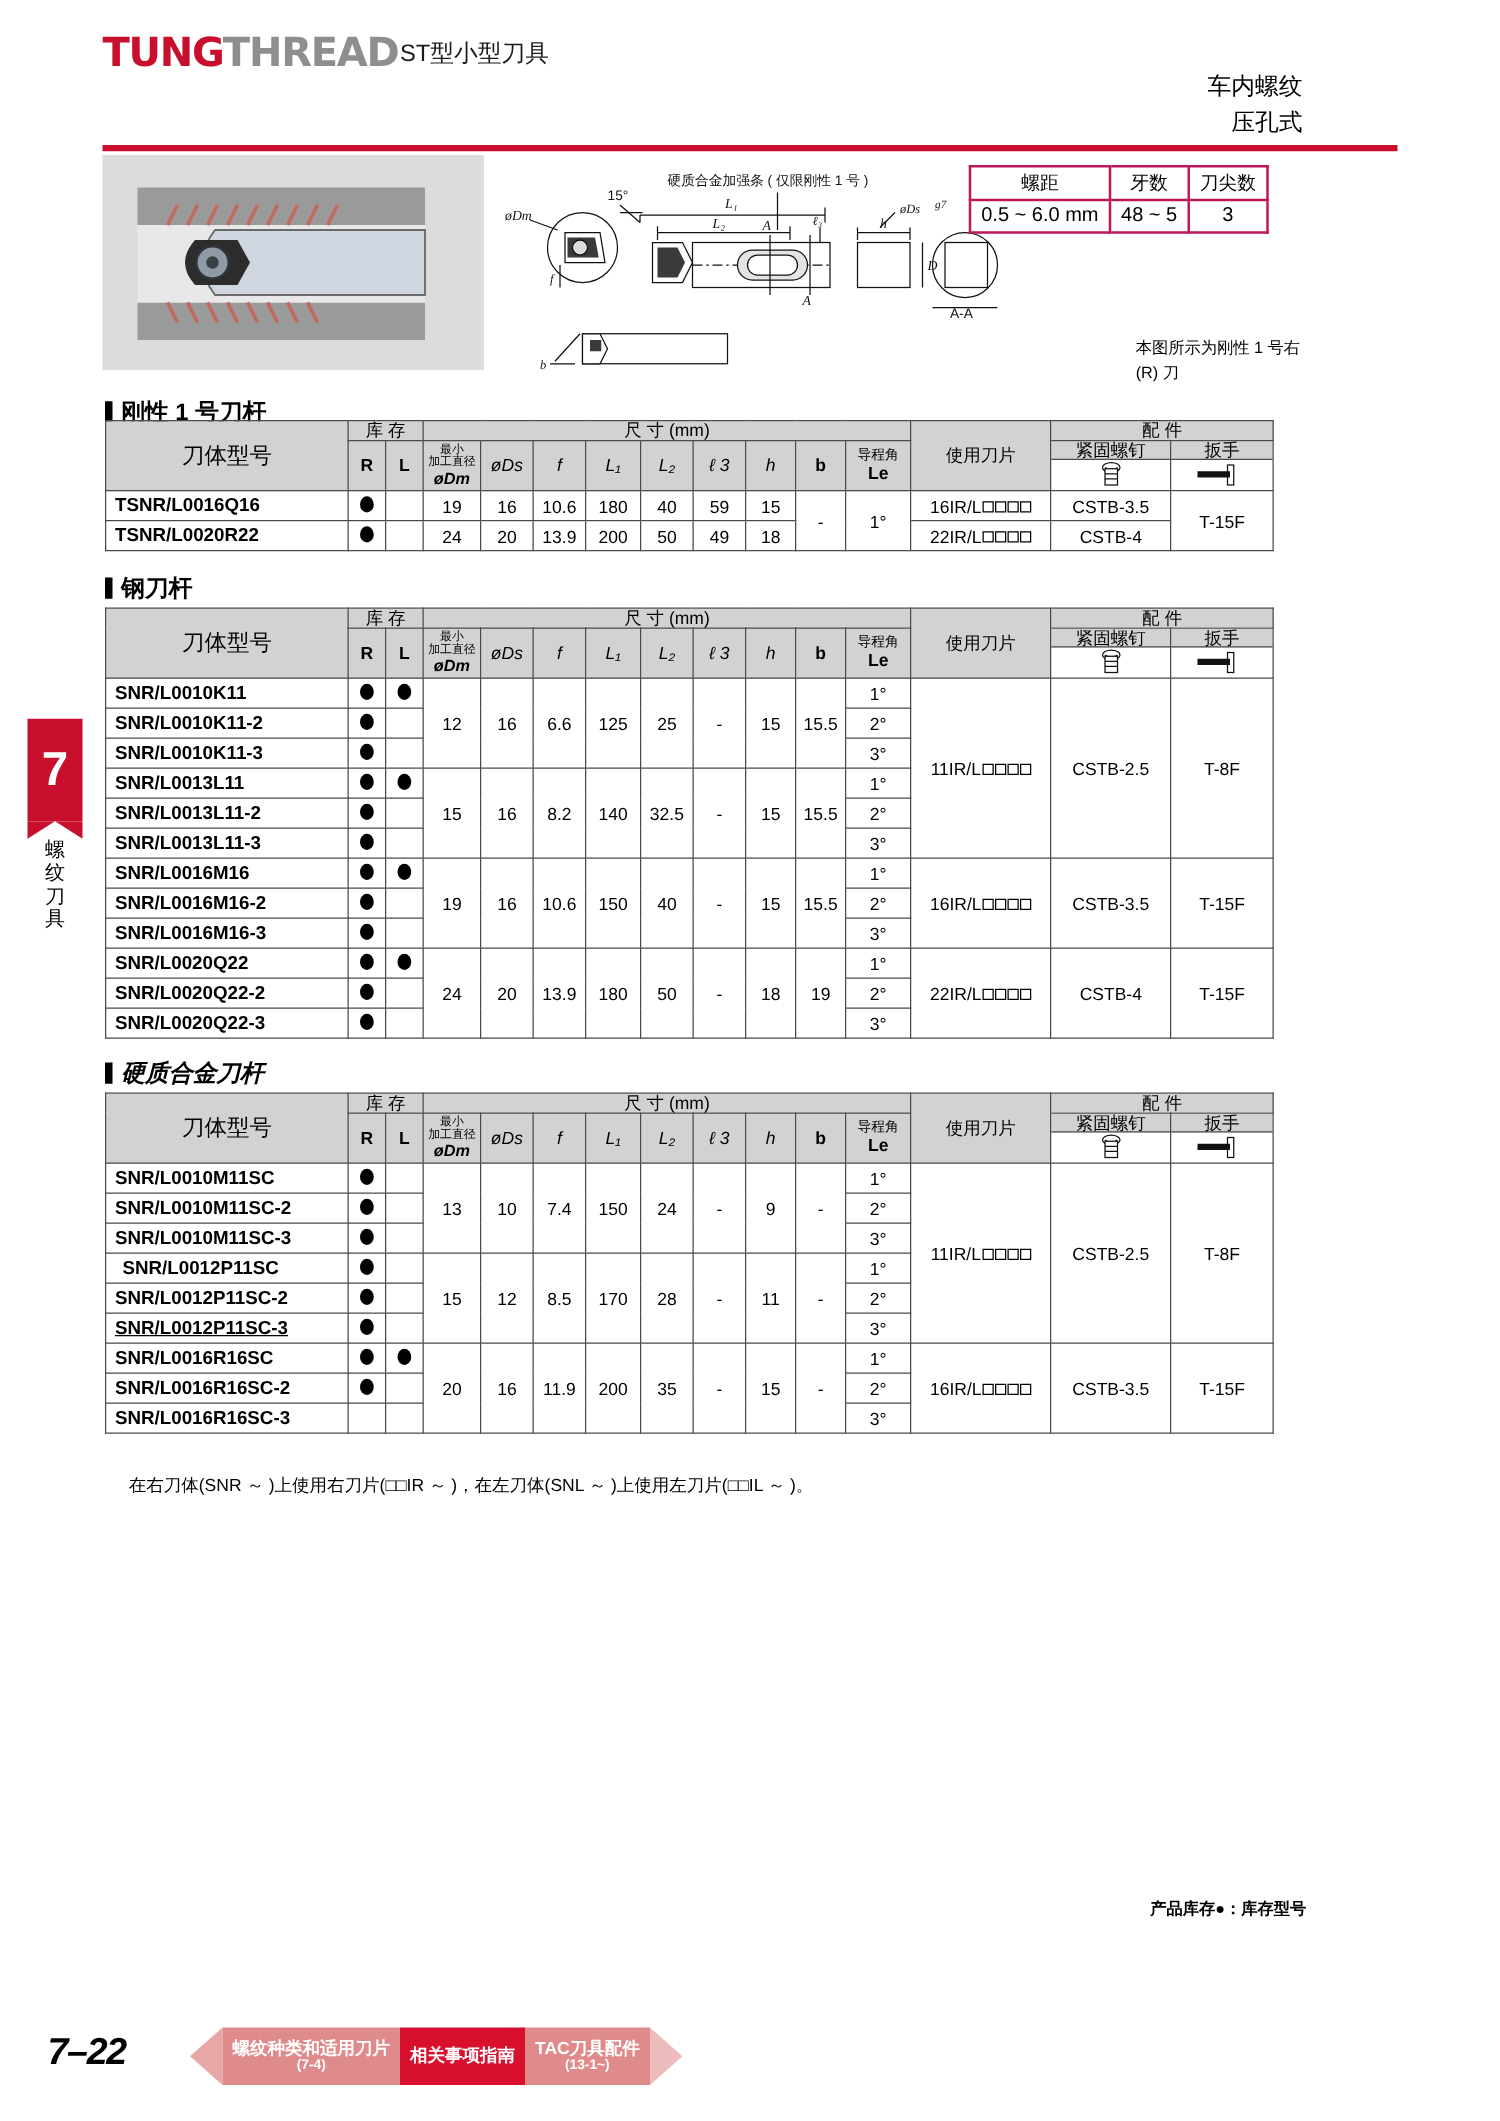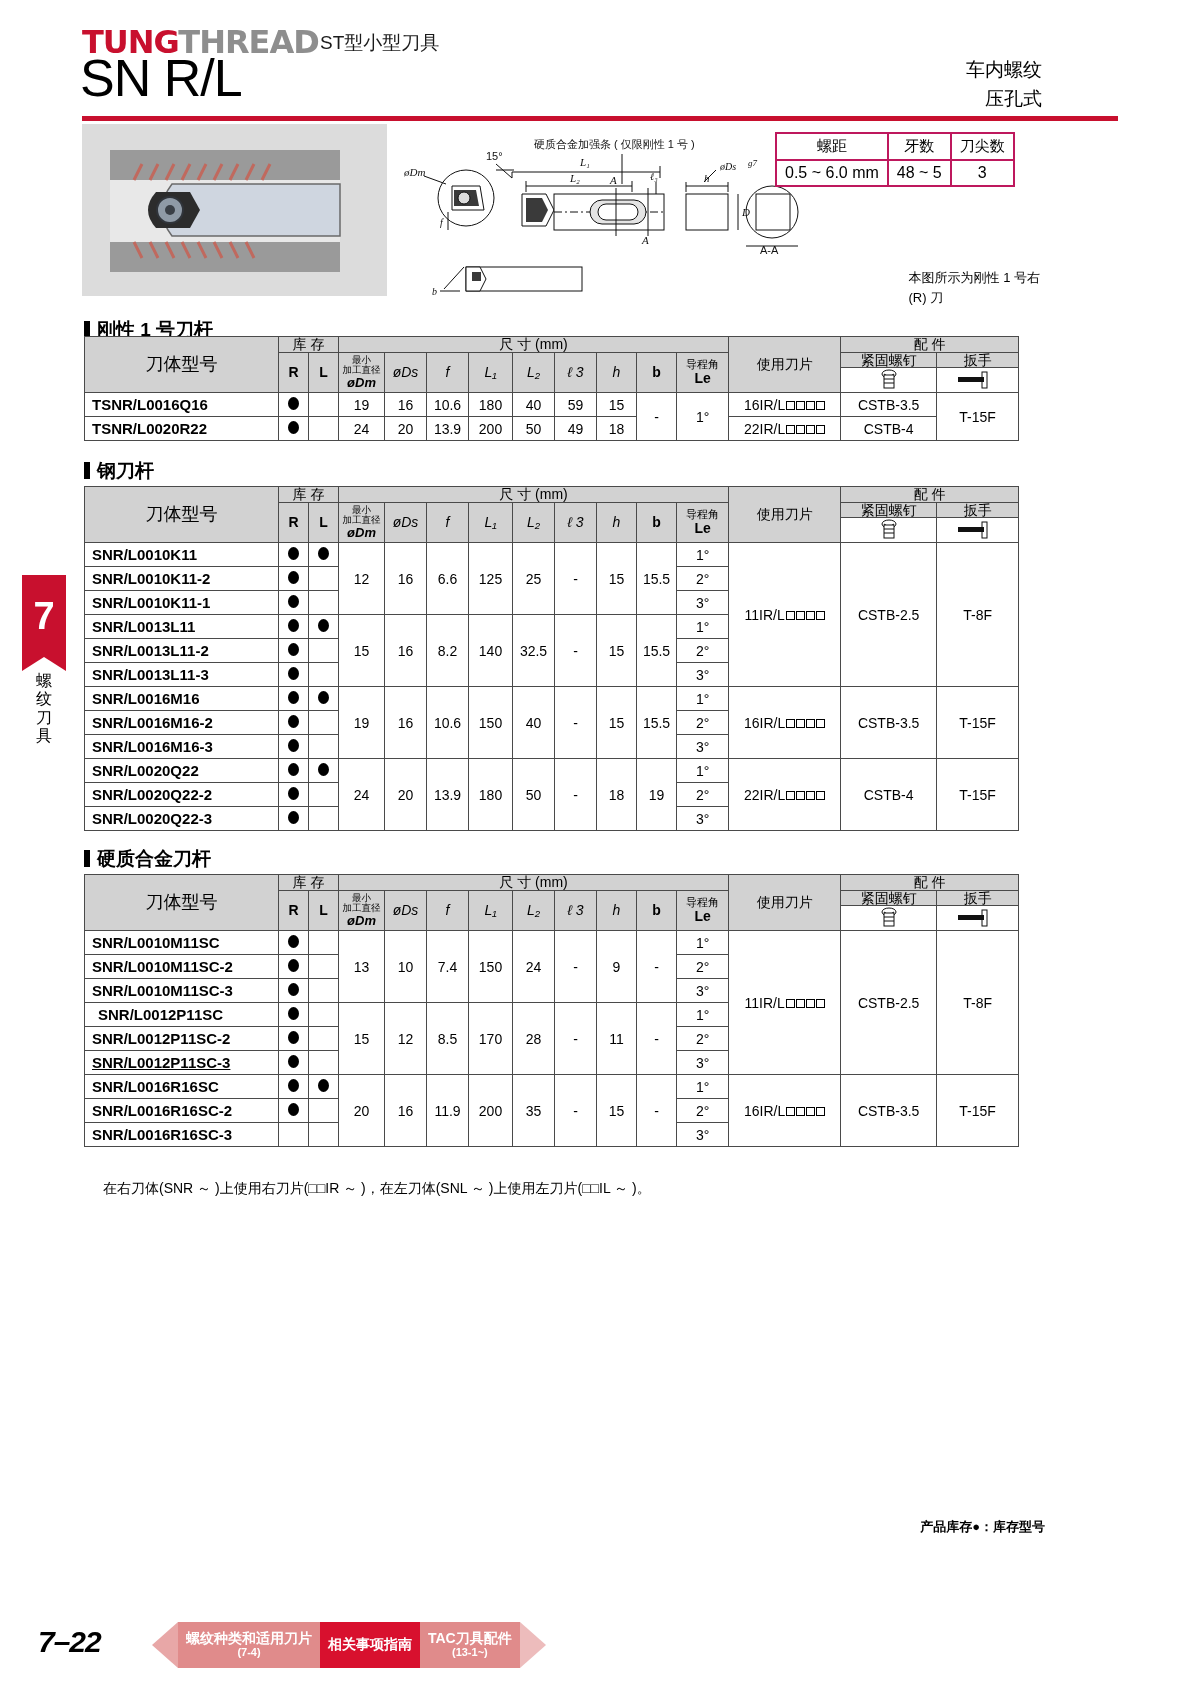--- a/index.html
+++ b/index.html
@@ -90,21 +90,20 @@
 </style>
 </head>
 <body>
 
 <div class="page">
 
   <div class="hdr">
     <div class="logo"><span class="tung">TUNG</span><span class="thread">THREAD</span></div>
   </div>
   <div class="hdr-sub">ST型小型刀具</div>
-  <div class="bigtitle">SN R/L</div>
   <div class="hdr-right">
     <div>车内螺纹</div>
     <div>压孔式</div>
   </div>
   <div class="redbar"></div>
 
   <div class="hero">
     <svg width="305" height="172" viewBox="0 0 305 172">
       <rect x="0" y="0" width="305" height="172" fill="#dcdcdc"></rect>
       <rect x="28" y="26" width="230" height="30" fill="#9a9a9a"></rect>
@@ -410,21 +409,21 @@
           <td rowspan="6">CSTB-2.5</td>
           <td rowspan="6">T-8F</td>
         </tr>
         <tr>
           <td class="model" style="height: 24px;">SNR/L0010K11-2</td>
           <td><span class="dot"></span></td>
           <td></td>
           <td>2°</td>
         </tr>
         <tr>
-          <td class="model" style="height: 24px;">SNR/L0010K11-1</td>
+          <td class="model" style="height: 24px;">SNR/L0010K11-3</td>
           <td><span class="dot"></span></td>
           <td></td>
           <td>3°</td>
         </tr>
         <tr>
           <td class="model" style="height: 24px;">SNR/L0013L11</td>
           <td><span class="dot"></span></td>
           <td><span class="dot"></span></td>
           <td rowspan="3">15</td>
           <td rowspan="3">16</td>
@@ -502,21 +501,21 @@
         </tr>
         <tr>
           <td class="model" style="height: 24px;">SNR/L0020Q22-3</td>
           <td><span class="dot"></span></td>
           <td></td>
           <td>3°</td>
         </tr>
       </tbody>
   </table>
 
-  <div class="sect" style="left:84px; top:846px;">硬质合金刀杆</div>
+  <div class="sect" style="left:84px; top:846px;font-style:italic;">硬质合金刀杆</div>
   <table class="spec" id="t3" style="left:84px; top:874px; width:934px;">
     <colgroup>
       <col style="width:194px">
         <col style="width:30px">
         <col style="width:30px">
       <col style="width:46px">
         <col style="width:42px">
         <col style="width:42px">
         <col style="width:44px">
       <col style="width:42px">

